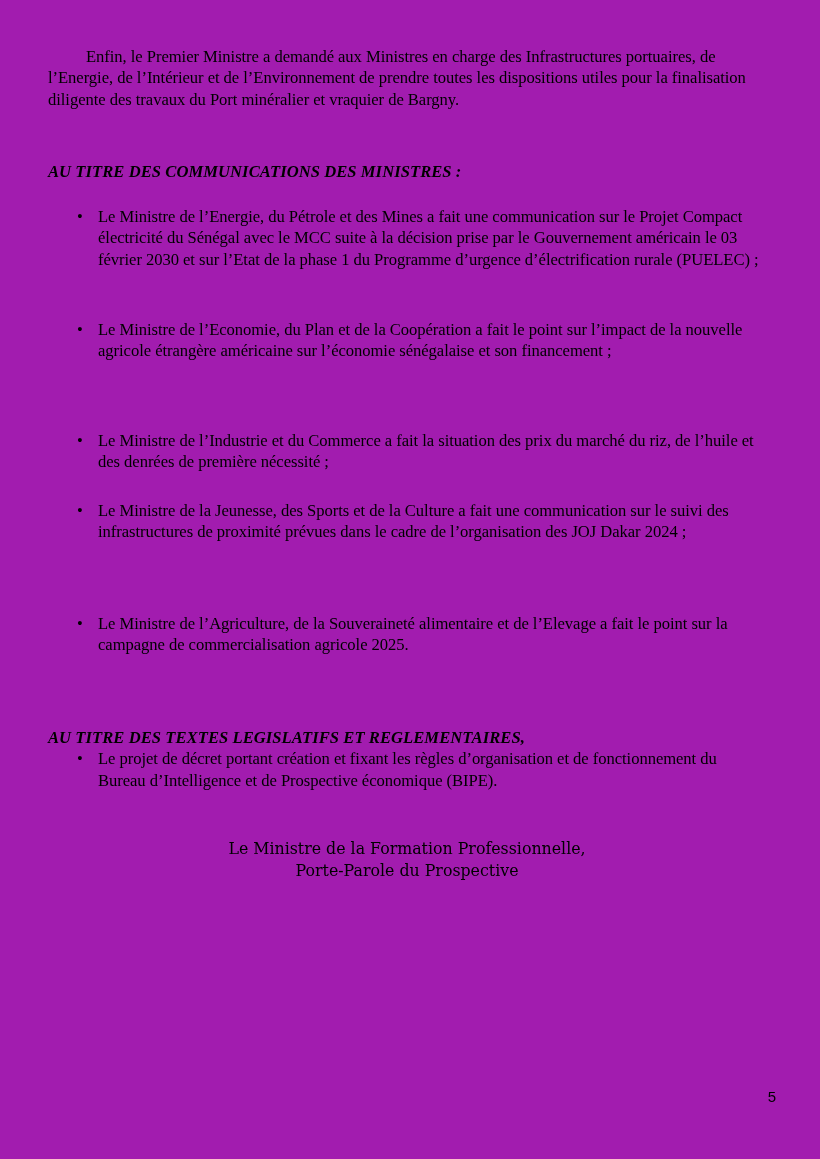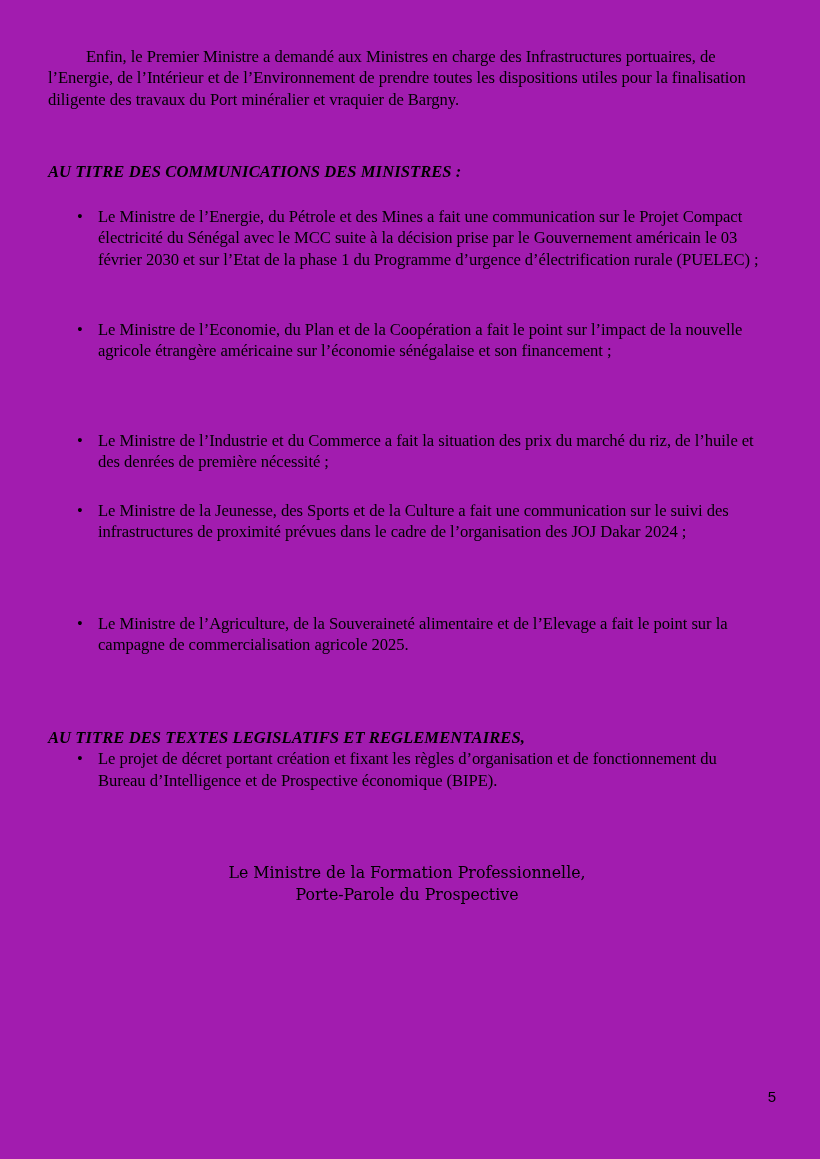--- a/index.html
+++ b/index.html
@@ -160,21 +160,21 @@
   <div class="block" style="left:48px; top:703px;margin-top:24px;">
     <p class="section-heading">AU TITRE DES TEXTES LEGISLATIFS ET REGLEMENTAIRES,</p>
     <ul class="bullets">
       <li>
         <span class="bullet-dot">•</span>
         <span class="bullet-text">Le projet de décret portant création et fixant les règles d’organisation et de fonctionnement du Bureau d’Intelligence et de Prospective économique (BIPE).</span>
       </li>
     </ul>
   </div>
 
-  <div class="block" style="left:48px; top:862px;">
+  <div class="block" style="left:48px; top:838px;">
     <div class="signature">
       <div>Le Ministre de la Formation Professionnelle,</div>
       <div>Porte-Parole du Prospective</div>
     </div>
   </div>
 
   <div class="page-number">5</div>
 
 </div>
 

